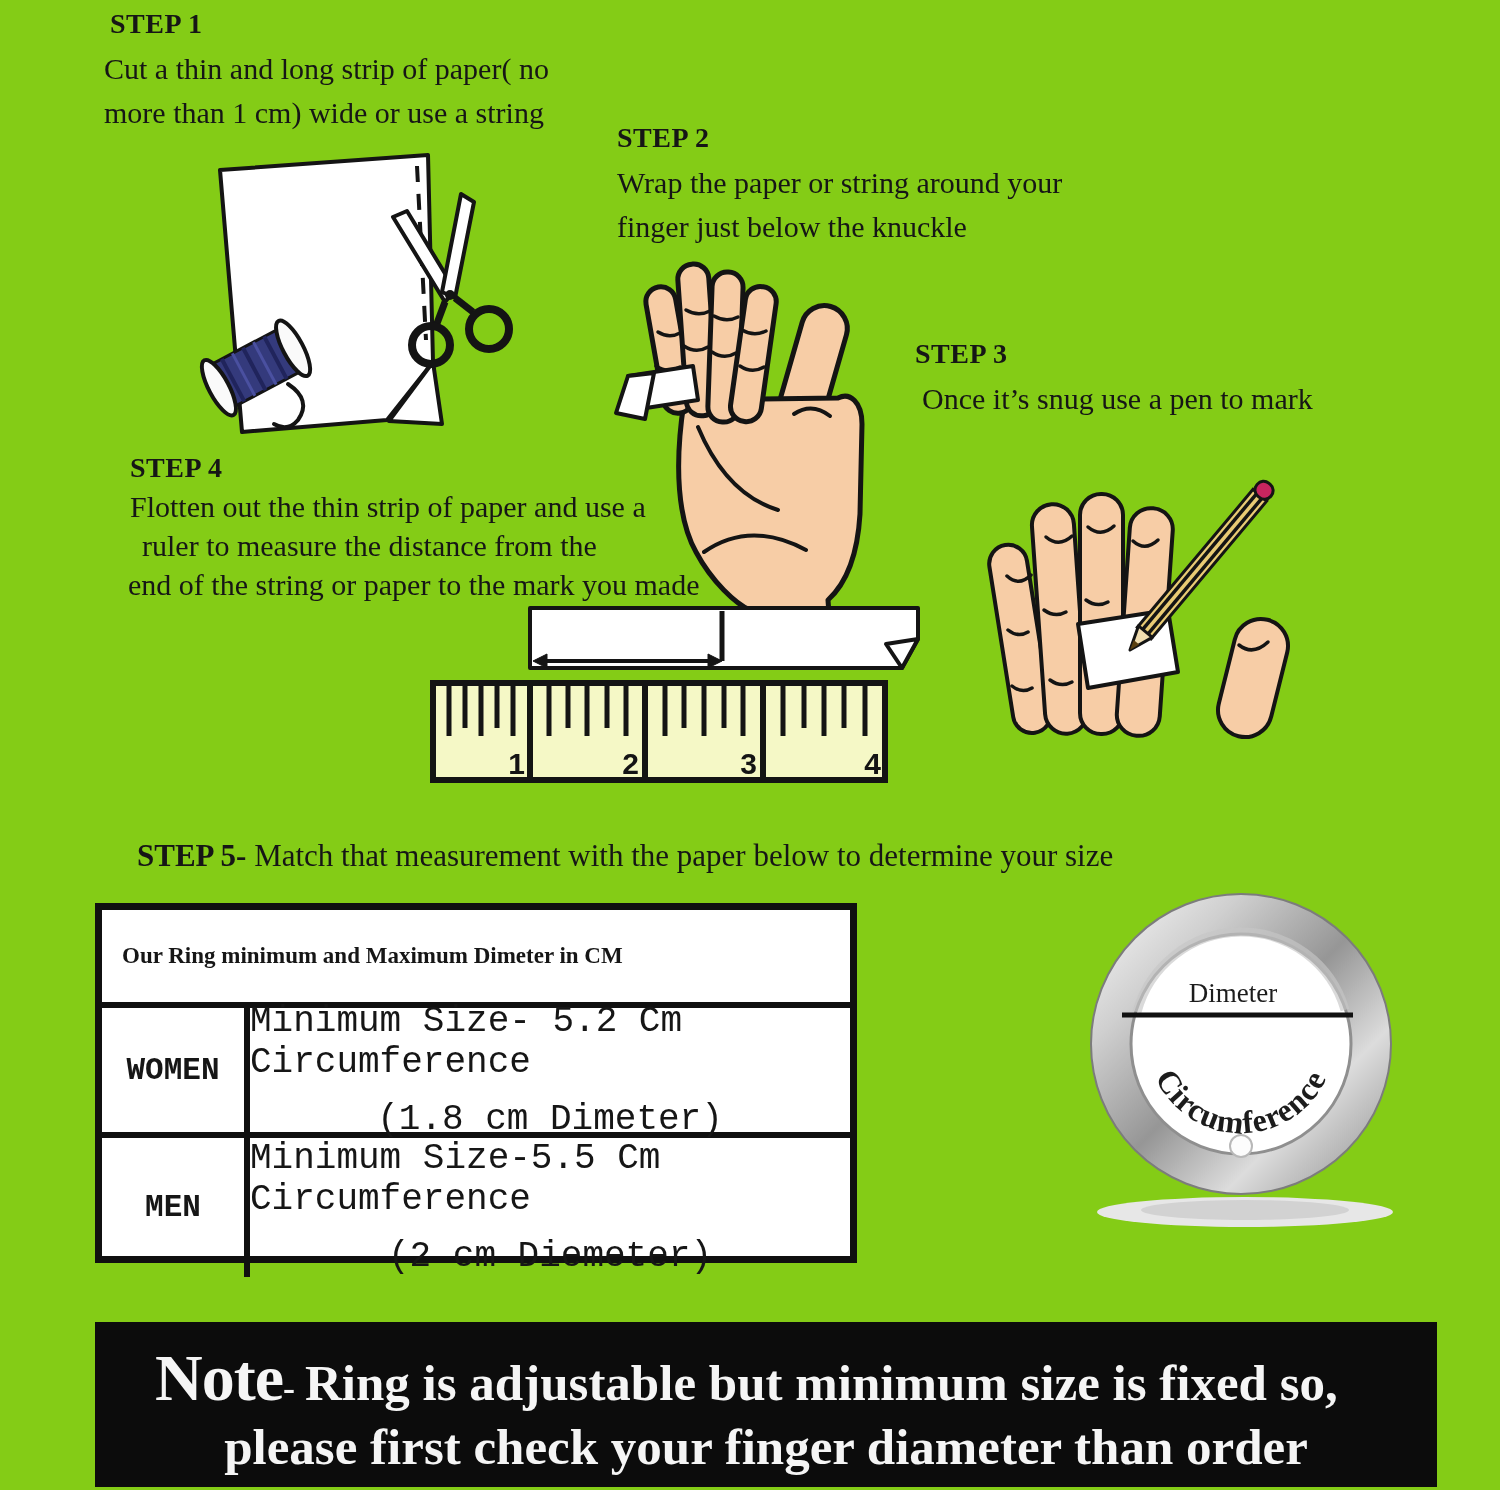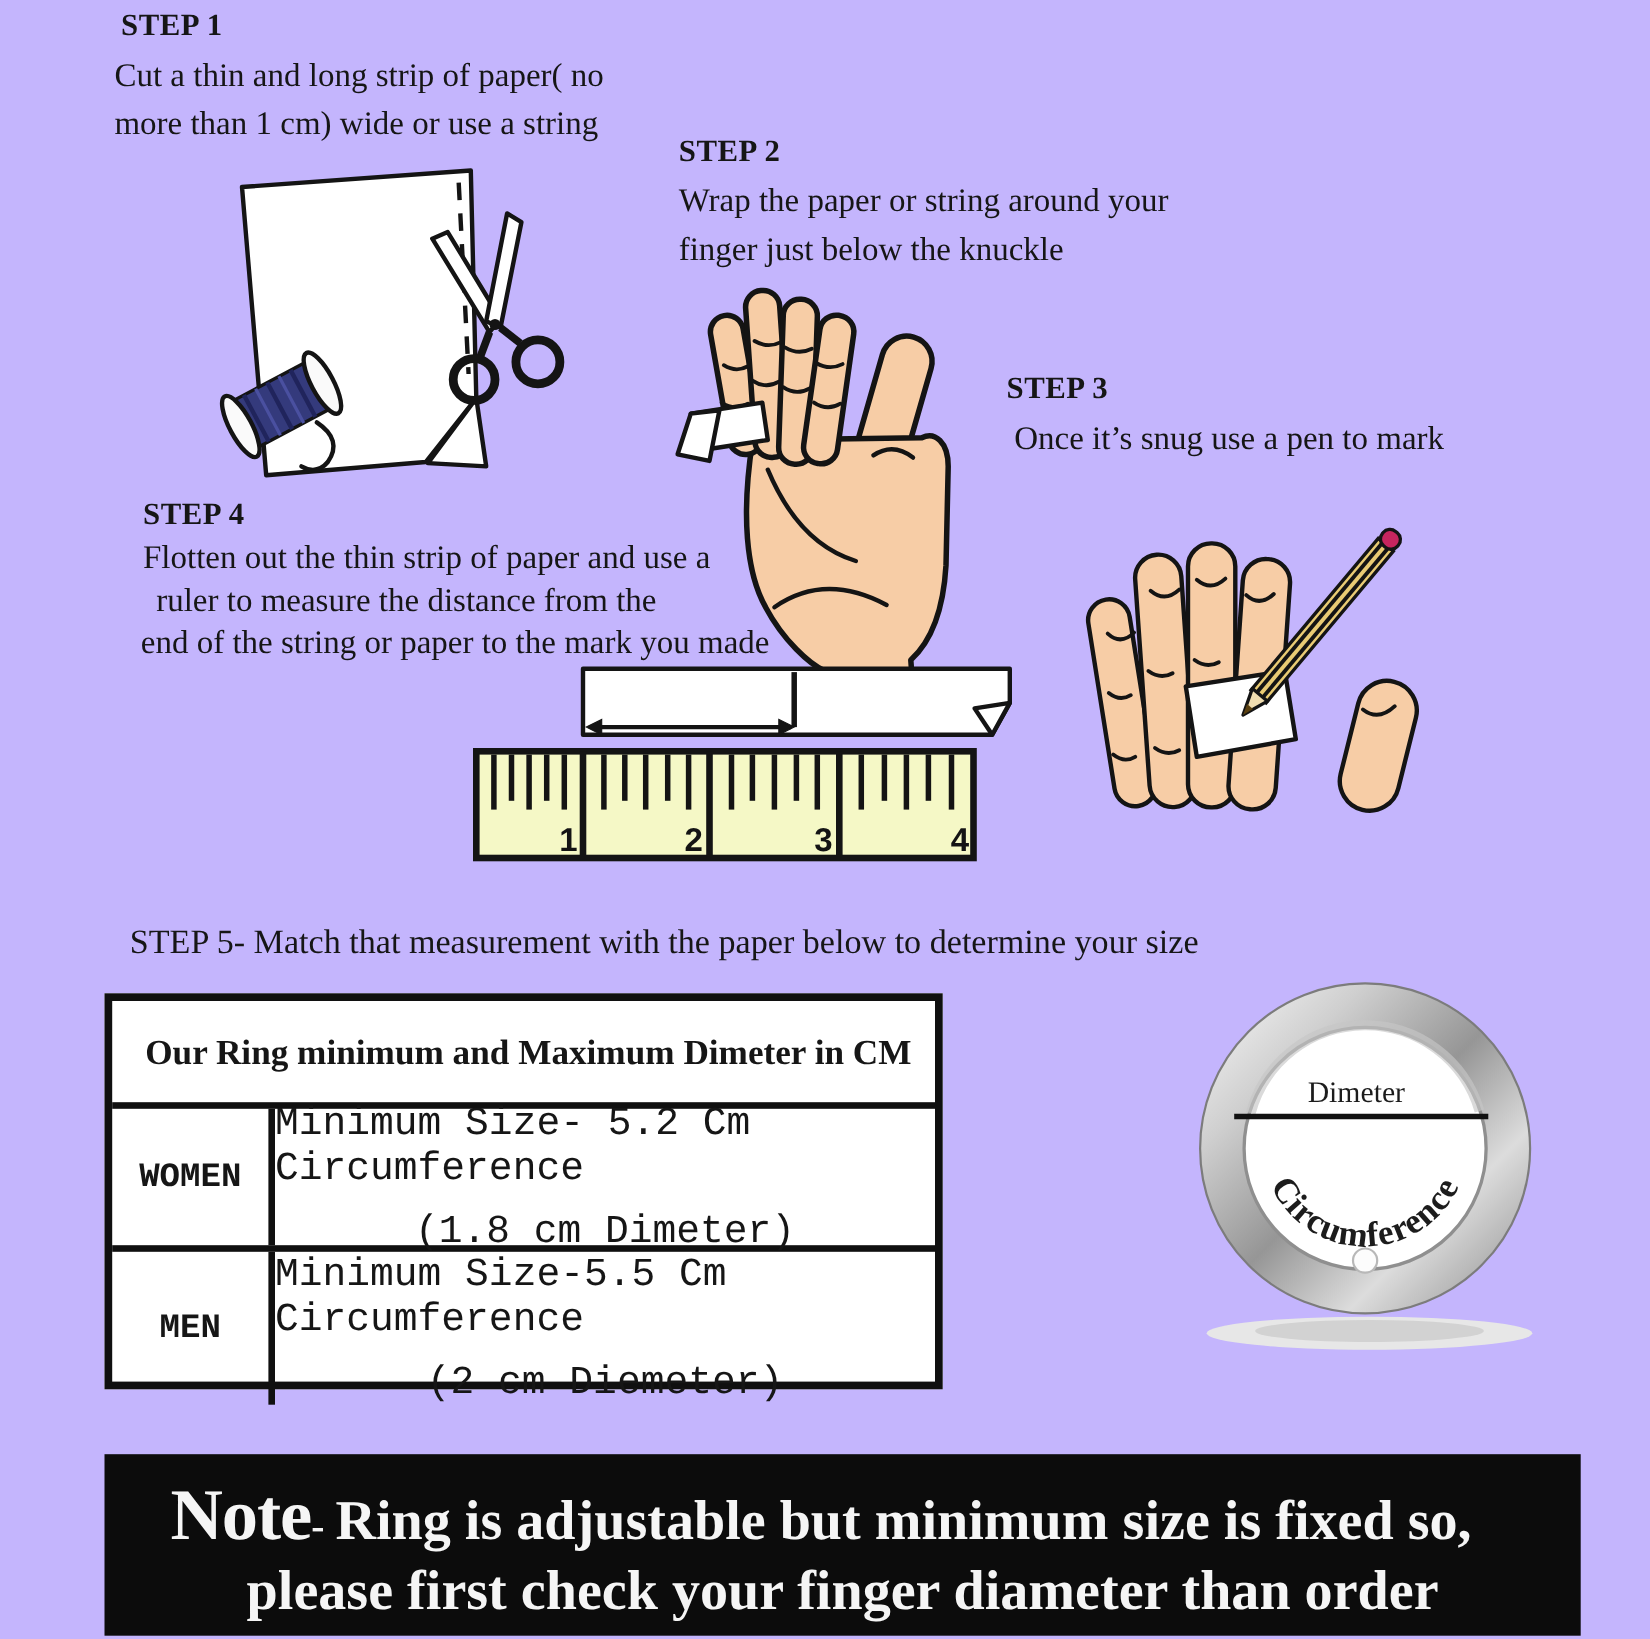--- a/index.html
+++ b/index.html
@@ -1,35 +1,35 @@
 <!DOCTYPE html>
 <html><head>
 <meta charset="utf-8">
 <style>
   html,body { margin:0; padding:0; background:#ffffff; }
   #page {
     position:relative; width:1500px; height:1490px; overflow:hidden;
-    background:#c4b5fd; font-family:"Liberation Serif", serif; color:#161616;
+    background:#84cc16; font-family:"Liberation Serif", serif; color:#161616;
   }
   .t { position:absolute; white-space:nowrap; color:#161616; }
   .step-title { font-weight:700; font-size:28px; letter-spacing:0.5px; }
   .body-line { font-size:30px; }
   .step5-line { font-size:31px; }
-  .step5-line b { font-weight:400; }
+  .step5-line b { font-weight:700;margin-left:19px; }
 
   
   .tbl {
     position:absolute; left:95px; top:903px; width:762px; height:360px;
     border:7px solid #101010; box-sizing:border-box; background:#fff;
     display:flex; flex-direction:column;
   }
   .tbl-header {
     height:92px; border-bottom:6px solid #101010; flex:0 0 auto;
-    display:flex; align-items:center; padding-left:30px;
-    font-weight:700; font-size:32px;
+    display:flex; align-items:center; padding-left:20px;
+    font-weight:700; font-size:23px;
   }
   .tbl-row { display:flex; border-bottom:6px solid #101010;font-family:Liberation Mono, monospace; }
   .tbl-row.last { border-bottom:none; flex:1; }
   .tbl-row.first { height:124px; flex:0 0 auto; }
   .tbl-label {
     width:142px; flex:0 0 auto; border-right:6px solid #101010;
     display:flex; align-items:center; justify-content:center;
     font-weight:700; font-size:31px;
   }
   .tbl-content {

